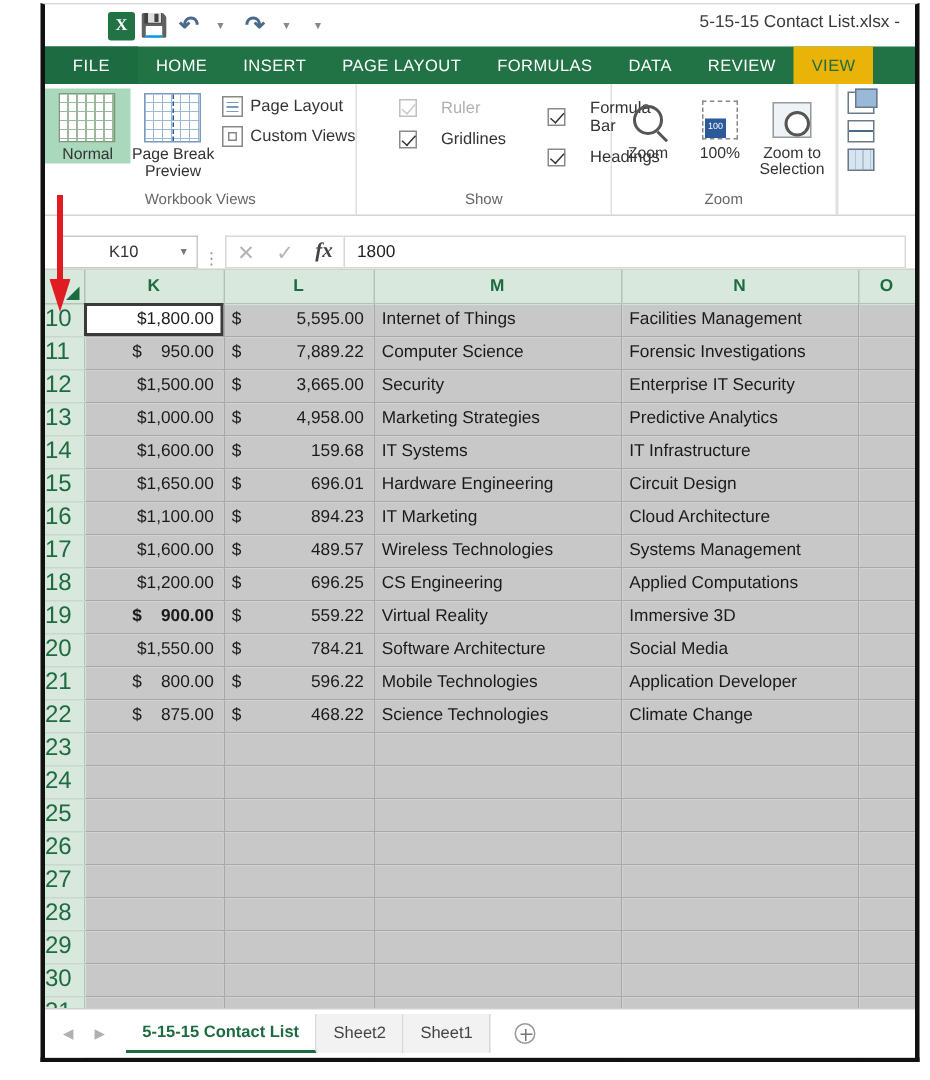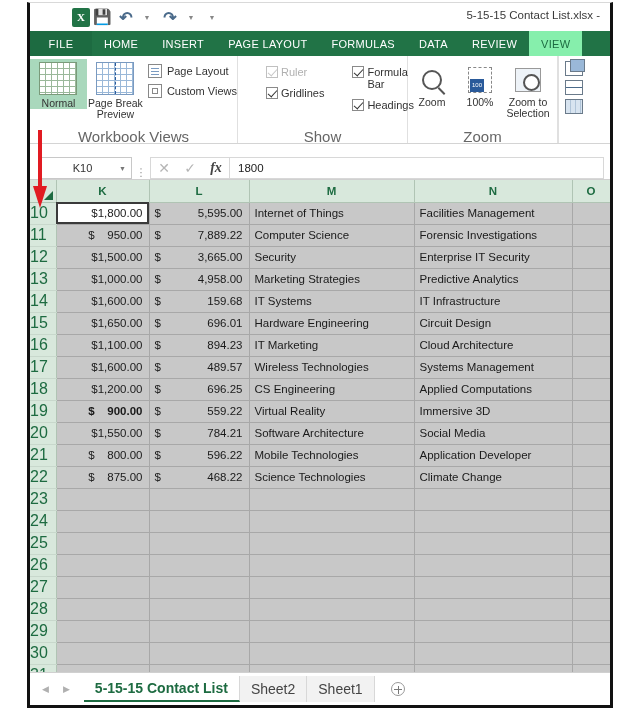--- a/index.html
+++ b/index.html
@@ -81,21 +81,21 @@
   }
   .tab {
     padding: 0 12px;
     color: #ffffff;
     font-size: 11px;
     display: flex; align-items: center;
     letter-spacing: .3px;
     white-space: nowrap;
   }
   .tab.active {
-    background: #86efac;
+    background: #eab308;
     color: #1d6b41;
   }
 
   
   .ribbon {
     height: 88px;
     background: #ffffff;
     border-bottom: 1px solid #d4d4d4;
     display: flex;
     position: relative;
@@ -104,21 +104,21 @@
     position: relative;
     display: flex;
     flex-direction: column;
     justify-content: space-between;
     padding: 3px 0 0 0;
     border-right: 1px solid #e0e0e0;
   }
   .rgroup:last-child { border-right: none; }
   .rgroup-label {
     text-align: center;
-    font-size: 15px;
+    font-size: 10px;
     color: #666;
     padding-bottom: 3px;
     height: 15px;
   }
   .rgroup-body { display: flex; align-items: flex-start; flex: 1; }
 
   
   .g-views { width: 208px; }
   .bigbtn {
     width: 58px;
@@ -170,21 +170,21 @@
   }
   .mini-ico.cv { border-style: solid; }
   .mini-ico.cv::after {
     content: ""; position: absolute; left: 3px; top: 3px; right: 3px; bottom: 3px;
     border: 1px solid #888;
   }
 
   
   .g-show { width: 170px; }
   .chk-col { display: flex; flex-direction: column; padding: 7px 0 0 8px; gap: 9px; }
-  .chkrow { display: flex; align-items: flex-start; gap: 3px; padding-left: 20px; }
+  .chkrow { display: flex; align-items: center; gap: 16px; padding-left: 20px; }
   .chk {
     width: 12px; height: 12px;
     border: 1px solid #8a8a8a;
     background: #fff;
     position: relative;
     flex: none;
   }
   .chk.on::after {
     content: "";
     position: absolute;
@@ -400,21 +400,21 @@
     display: flex;
     align-items: center;
     padding-left: 6px;
   }
   .navarrows { display: flex; gap: 14px; padding: 0 14px 0 6px; }
   .navarrow { color: #b0b0b0; font-size: 9px; }
   .stab {
     height: 26px;
     display: flex; align-items: center;
     padding: 0 11px;
-    font-size: 14px;
+    font-size: 11px;
     color: #444;
     border-right: 1px solid #d8d8d8;
     background: #f2f2f2;
   }
   .stab.active {
     background: #ffffff;
     color: #1d6b41;
     font-weight: bold;
     border-bottom: 2px solid #1d6b41;
     border-right: 1px solid #d8d8d8;

